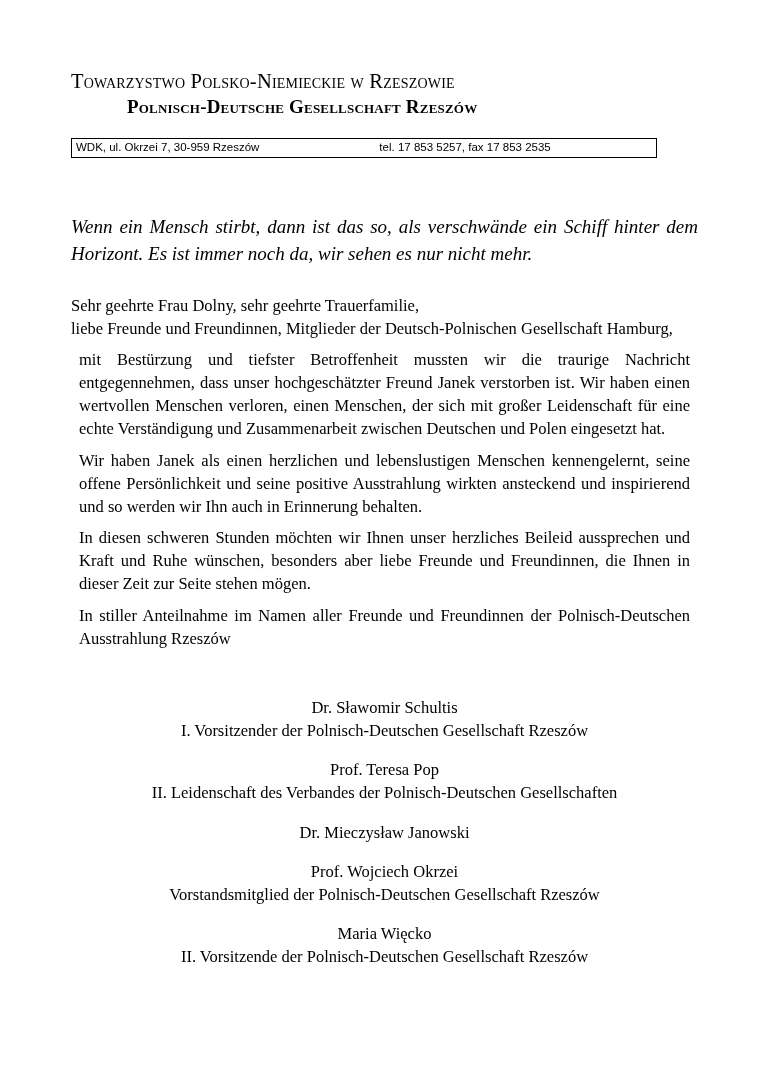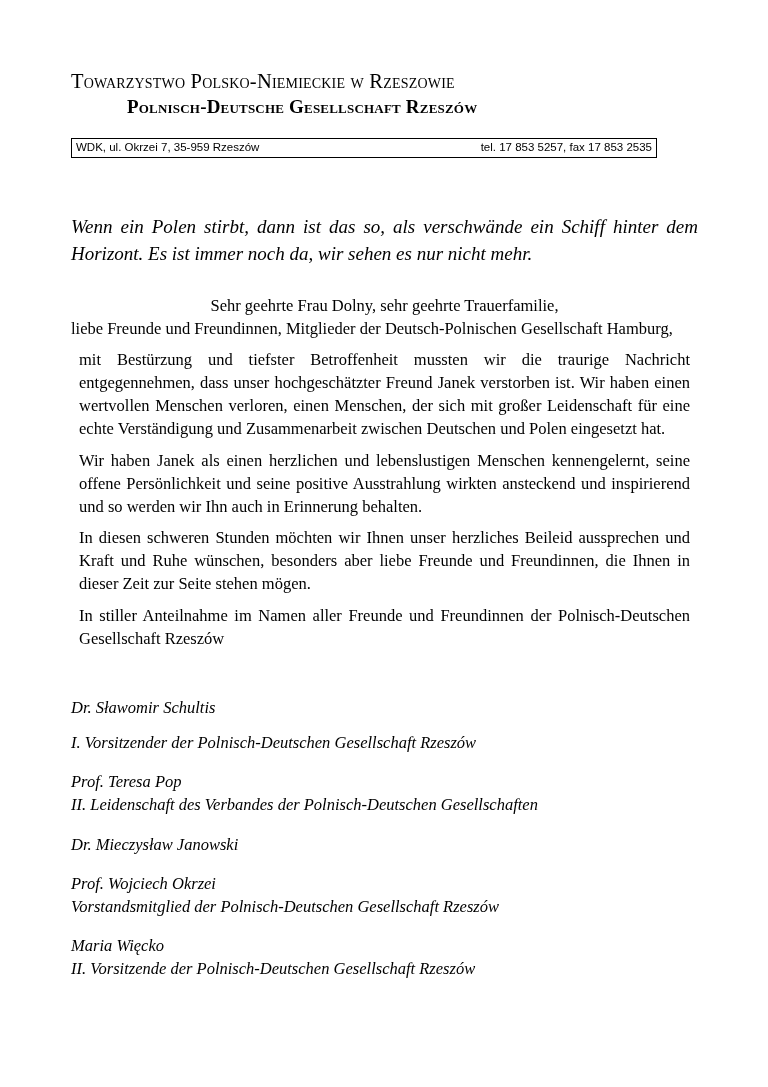--- a/index.html
+++ b/index.html
@@ -73,21 +73,20 @@
     vertical-align: middle;
     white-space: nowrap;
   }
   .addr-left {
     width: 52%;
     text-align: left;
     border-right: 1.4px solid #000;
   }
   .addr-right {
     width: 48%;
-    text-align: right;
     padding-right: 5px;
   }
 
   
   .quote {
     margin-top: 56px;
     font-style: italic;
     font-size: 19px;
     line-height: 1.42;
     text-align: justify;
@@ -98,21 +97,21 @@
   .body-block {
     font-size: 16.5px;
     line-height: 1.405;
   }
   .salutation {
     margin-top: 26px;
     text-align: justify;
     text-justify: inter-word;
   }
   .salutation .nojust {
-    text-align: center;
+    text-align: left;
   }
   p.para {
     margin: 8px;
     text-align: justify;
     text-justify: inter-word;
   }
   .gap-para {
     margin-top: 19px;
   }
   .run-on {
@@ -122,65 +121,63 @@
   
   .signatures {
     margin-top: 46px;
     font-size: 16.5px;
     line-height: 1.405;
   }
   .sig-block {
     margin-bottom: 16px;
   }
   .sig-block.wide-gap .sig-role {
-    margin-top: 12px;
   }
   .sig-name, .sig-role {
     margin: 0;
-    text-align: left;
-    white-space: nowrap;
-    font-style: italic;
+    text-align: center;
+    white-space: nowrap;
   }
 </style>
 </head>
 <body>
 
 <div class="page">
   <div class="content">
 
     <div class="letterhead">
       <div class="org-line-1">Towarzystwo Polsko-Niemieckie w Rzeszowie</div>
       <div class="org-line-2">Polnisch-Deutsche Gesellschaft Rzeszów</div>
     </div>
 
     <table class="address-bar">
       <tbody>
         <tr>
-          <td class="addr-left">WDK, ul. Okrzei 7, 35-959 Rzeszów</td>
+          <td class="addr-left">WDK, ul. Okrzei 7, 30-959 Rzeszów</td>
           <td class="addr-right">tel. 17 853 5257, fax 17 853 2535</td>
         </tr>
       </tbody>
     </table>
 
-    <div class="quote">Wenn ein Polen stirbt, dann ist das so, als verschwände ein Schiff hinter dem Horizont. Es ist immer noch da, wir sehen es nur nicht mehr.</div>
+    <div class="quote">Wenn ein Mensch stirbt, dann ist das so, als verschwände ein Schiff hinter dem Horizont. Es ist immer noch da, wir sehen es nur nicht mehr.</div>
 
     <div class="body-block">
 
       <div class="salutation">
         <div class="nojust">Sehr geehrte Frau Dolny, sehr geehrte Trauerfamilie,</div>
         <div>liebe Freunde und Freundinnen, Mitglieder der Deutsch-Polnischen Gesellschaft Hamburg,</div>
       </div>
 
       <p class="para gap-para">mit Bestürzung und tiefster Betroffenheit mussten wir die traurige Nachricht entgegennehmen, dass unser hochgeschätzter Freund Janek verstorben ist. Wir haben einen wertvollen Menschen verloren, einen Menschen, der sich mit großer Leidenschaft für eine echte Verständigung und Zusammenarbeit zwischen Deutschen und Polen eingesetzt hat.</p>
 
       <p class="para run-on">Wir haben Janek als einen herzlichen und lebenslustigen Menschen kennengelernt, seine offene Persönlichkeit und seine positive Ausstrahlung wirkten ansteckend und inspirierend und so werden wir Ihn auch in Erinnerung behalten.</p>
 
       <p class="para gap-para">In diesen schweren Stunden möchten wir Ihnen unser herzliches Beileid aussprechen und Kraft und Ruhe wünschen, besonders aber liebe Freunde und Freundinnen, die Ihnen in dieser Zeit zur Seite stehen mögen.</p>
 
-      <p class="para gap-para">In stiller Anteilnahme im Namen aller Freunde und Freundinnen der Polnisch-Deutschen Gesellschaft Rzeszów</p>
+      <p class="para gap-para">In stiller Anteilnahme im Namen aller Freunde und Freundinnen der Polnisch-Deutschen Ausstrahlung Rzeszów</p>
     </div>
 
     <div class="signatures">
 
       <div class="sig-block wide-gap">
         <p class="sig-name">Dr. Sławomir Schultis</p>
         <p class="sig-role">I. Vorsitzender der Polnisch-Deutschen Gesellschaft Rzeszów</p>
       </div>
 
       <div class="sig-block">

